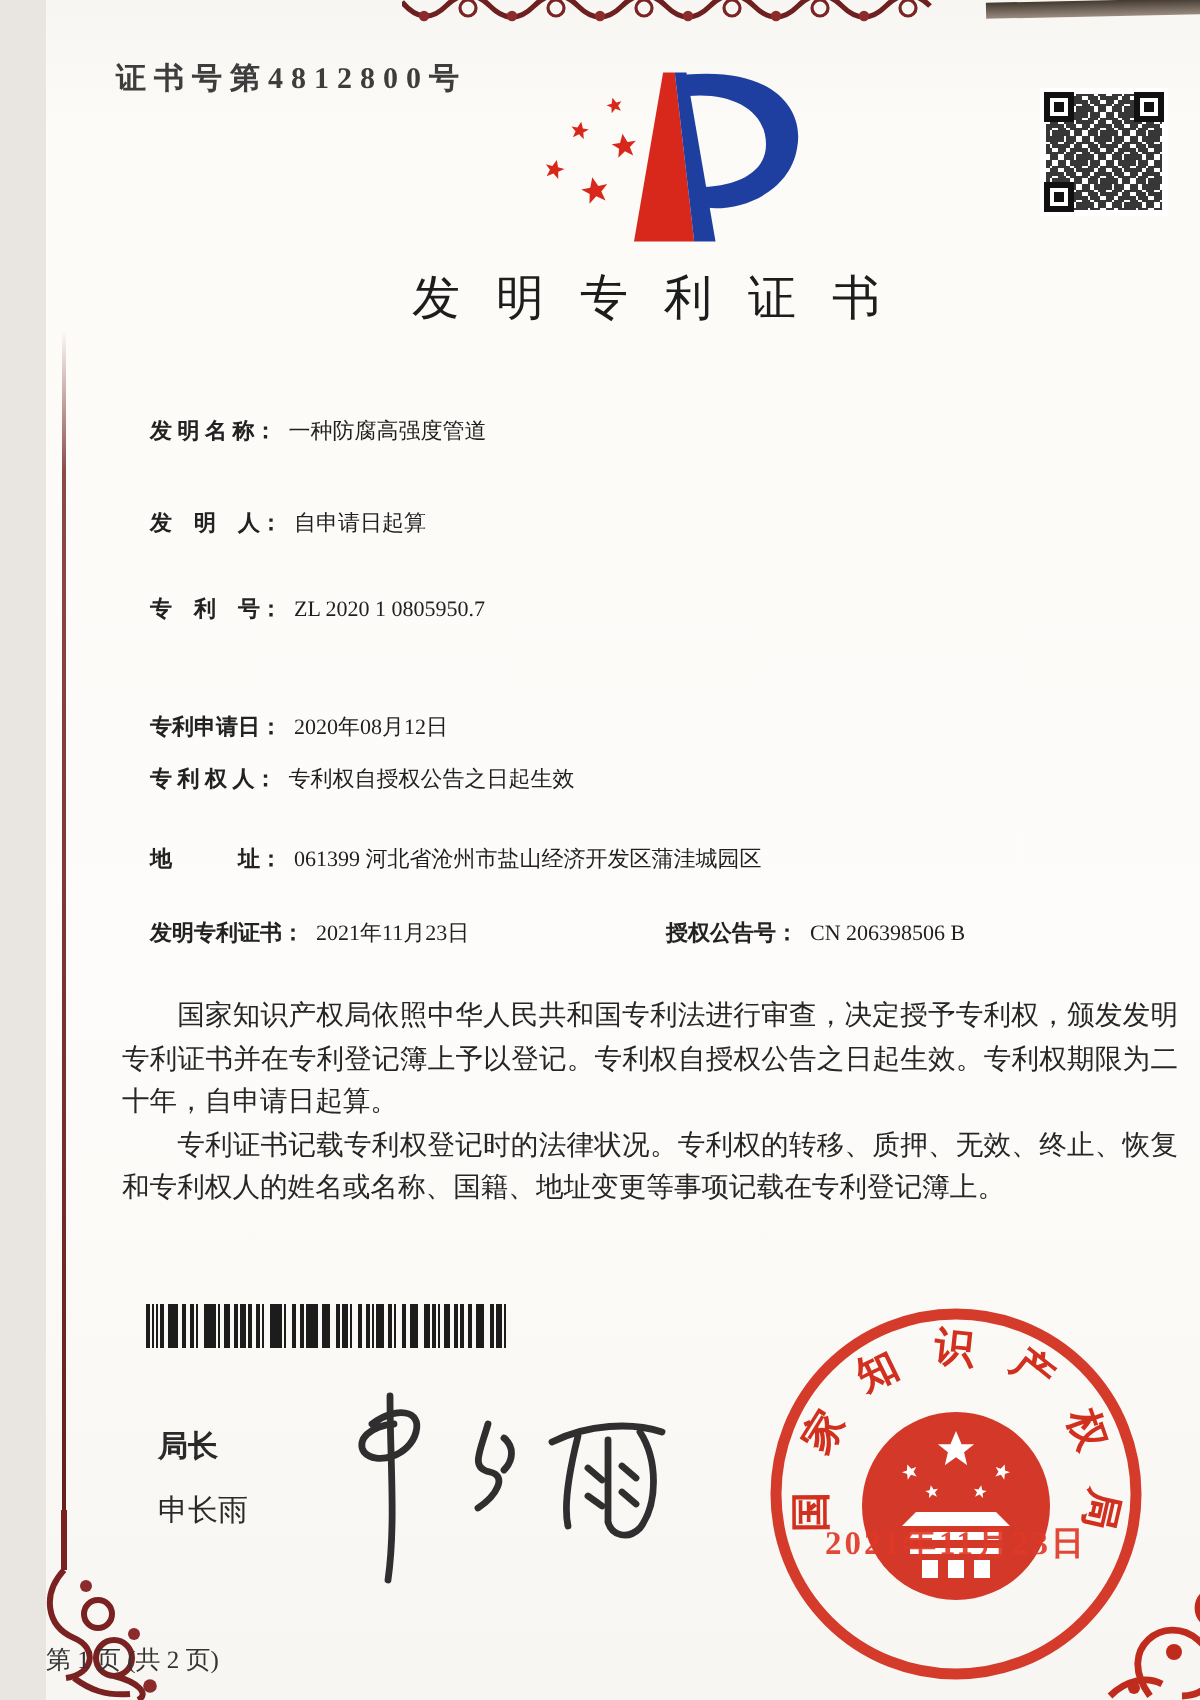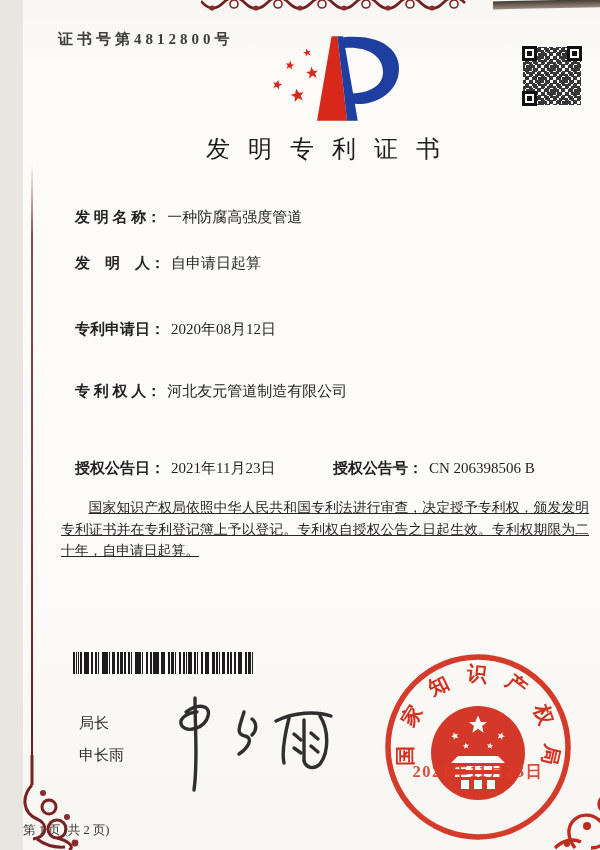--- a/index.html
+++ b/index.html
@@ -3,32 +3,32 @@
 <meta charset="utf-8">
 <style>
   html,body{margin:0;padding:0;background:#e9e6e1;}
   #page{position:relative;width:600px;height:850px;overflow:hidden;
         background:linear-gradient(180deg,#f8f6f2 0%,#fcfbf8 8%,#fdfcfa 60%,#f8f6f2 100%);
         font-family:"Liberation Serif","DejaVu Serif",serif;color:#2b2b2b;margin-left:23px;}
   .abs{position:absolute;}
   .cert-no{left:35px;top:30px;font-size:15px;letter-spacing:4px;color:#3d3d3d;font-weight:bold;}
   .title{left:0;top:133px;width:100%;text-align:center;font-size:24px;font-weight:normal;
          letter-spacing:18px;color:#1d1d1d;text-indent:18px;}
-  .row{left:52px;height:22px;font-size:15px;white-space:nowrap;font-family:Liberation Serif, serif;}
+  .row{left:52px;height:22px;font-size:11px;white-space:nowrap;font-family:Liberation Serif, serif;}
   .row .lbl{font-weight:bold;color:#222;}
   .row .val{margin-left:6px;color:#1f1f1f;}
   .grant-no{position:absolute;left:258px;top:0;}
   .body-text{left:38px;top:497px;width:528px;font-size:13.8px;line-height:21.6px;
              color:#262626;text-align:justify;}
-  .body-text p{margin:0;text-indent:2em;text-decoration:underline;}
+  .body-text p{margin:0;text-indent:2em;}
   .barcode{left:50px;top:652px;width:182px;height:22px;
     background:
       repeating-linear-gradient(90deg,#1c1c1c 0 2px,transparent 2px 3px,#1c1c1c 3px 4px,transparent 4px 7px,#1c1c1c 7px 9px,transparent 9px 11px),
       repeating-linear-gradient(90deg,transparent 0 5px,#1c1c1c 5px 6px,transparent 6px 13px,#1c1c1c 13px 16px,transparent 16px 17px);}
-  .signer-title{left:56px;top:714px;font-size:15px;font-weight:normal;color:#2a2a2a;}
+  .signer-title{left:56px;top:714px;font-size:15px;font-weight:bold;color:#2a2a2a;}
   .signer-name{left:56px;top:746px;font-size:15px;font-weight:normal;color:#2a2a2a;}
   .footer{left:0;top:822px;width:100%;font-size:12.5px;color:#333;}
   .left-line{left:8px;top:165px;width:2px;height:593px;
      background:linear-gradient(to bottom,rgba(110,30,30,0),rgba(110,30,30,.8) 12%,#6a1d1d);}
   .topright-strip{left:470px;top:0;width:132px;height:8px;
      background:linear-gradient(to bottom,#42392f,#9a8b80);transform:rotate(-1.2deg);}
   
   .qr{left:497px;top:44px;width:64px;height:64px;background:#fff;}
   .qr-noise{position:absolute;inset:3px;
      background:conic-gradient(#151515 25%,transparent 0 50%,#151515 0 75%,transparent 0) 0 0/6px 6px,
@@ -97,35 +97,42 @@
   </div>
 
   <div class="abs title">发明专利证书</div>
 
   <div class="abs row" style="top:208px">
     <span class="lbl">发 明 名 称：</span><span class="val">一种防腐高强度管道</span>
   </div>
   <div class="abs row" style="top:254px">
     <span class="lbl">发　明　人：</span><span class="val">自申请日起算</span>
   </div>
-  <div class="abs row" style="top:320px">
+  <div class="abs row" style="top:297px">
+    <span class="lbl">专　利　号：</span><span class="val">ZL 2020 1 0805950.7</span>
+  </div>
+  <div class="abs row" style="top:356px">
     <span class="lbl">专利申请日：</span><span class="val">2020年08月12日</span>
   </div>
   <div class="abs row" style="top:382px">
-    <span class="lbl">专 利 权 人：</span><span class="val">河北友元管道制造有限公司</span>
+    <span class="lbl">专 利 权 人：</span><span class="val">专利权自授权公告之日起生效</span>
+  </div>
+  <div class="abs row" style="top:422px">
+    <span class="lbl">地　　　址：</span><span class="val">061399 河北省沧州市盐山经济开发区蒲洼城园区</span>
   </div>
   <div class="abs row" style="top:459px">
-    <span class="lbl">授权公告日：</span><span class="val">2021年11月23日</span>
+    <span class="lbl">发明专利证书：</span><span class="val">2021年11月23日</span>
     <span class="grant-no">
       <span class="lbl">授权公告号：</span><span class="val">CN 206398506 B</span>
     </span>
   </div>
 
   <div class="abs body-text">
     <p>国家知识产权局依照中华人民共和国专利法进行审查，决定授予专利权，颁发发明专利证书并在专利登记簿上予以登记。专利权自授权公告之日起生效。专利权期限为二十年，自申请日起算。</p>
+    <p>专利证书记载专利权登记时的法律状况。专利权的转移、质押、无效、终止、恢复和专利权人的姓名或名称、国籍、地址变更等事项记载在专利登记簿上。</p>
   </div>
 
   <div class="abs barcode"></div>
 
   <div class="abs signer-title">局长</div>
   <div class="abs signer-name">申长雨</div>
 
   <svg class="abs" style="left:125px;top:690px;width:200px;height:105px" viewBox="0 0 200 105">
     <g fill="none" stroke="#2f2f2f" stroke-width="3.4" stroke-linecap="round">
       <path d="M38,22 C50,13 63,15 60,26 C57,38 40,43 34,36 C30,30 37,23 49,22"></path>

